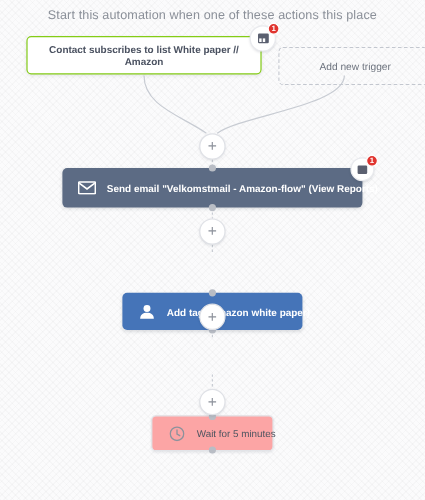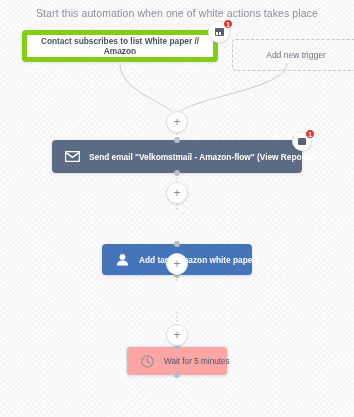--- a/index.html
+++ b/index.html
@@ -40,21 +40,21 @@
     letter-spacing: 0.1px;
     z-index: 3;
   }
 
   
   .node { position: absolute; z-index: 3; }
 
   
   .trigger-card {
     background: #ffffff;
-    border: 5px solid #84cc16;
+    border: 1px solid #84cc16;
     border-radius: 4px;
     box-shadow: 0 1px 3px rgba(30,40,60,0.09);
     display: flex;
     align-items: center;
     justify-content: center;
     padding: 0 10px;
     font-size: 8.3px;
     font-weight: bold;
     color: #4a5160;
     text-align: center;
@@ -243,21 +243,21 @@
       <path d="M177,242 L177,253" stroke-dasharray="2 2"></path>
 
       <path d="M177,275 L177,282" stroke-dasharray="2 2"></path>
 
       <path d="M177,312 L177,324" stroke-dasharray="2 2"></path>
 
       <path d="M177,346 L177,353" stroke-dasharray="2 2"></path>
     </g>
   </svg>
 
-  <div class="headline">Start this automation when one of white actions takes place</div>
+  <div class="headline">Start this automation when one of these actions this place</div>
 
   <div class="node trigger-card" id="trigger-existing">
     <span>Contact subscribes to list White paper // Amazon</span>
   </div>
 
   <div id="report-badge">
     <span class="glyph"></span>
     <span class="count-bubble">1</span>
   </div>
 

